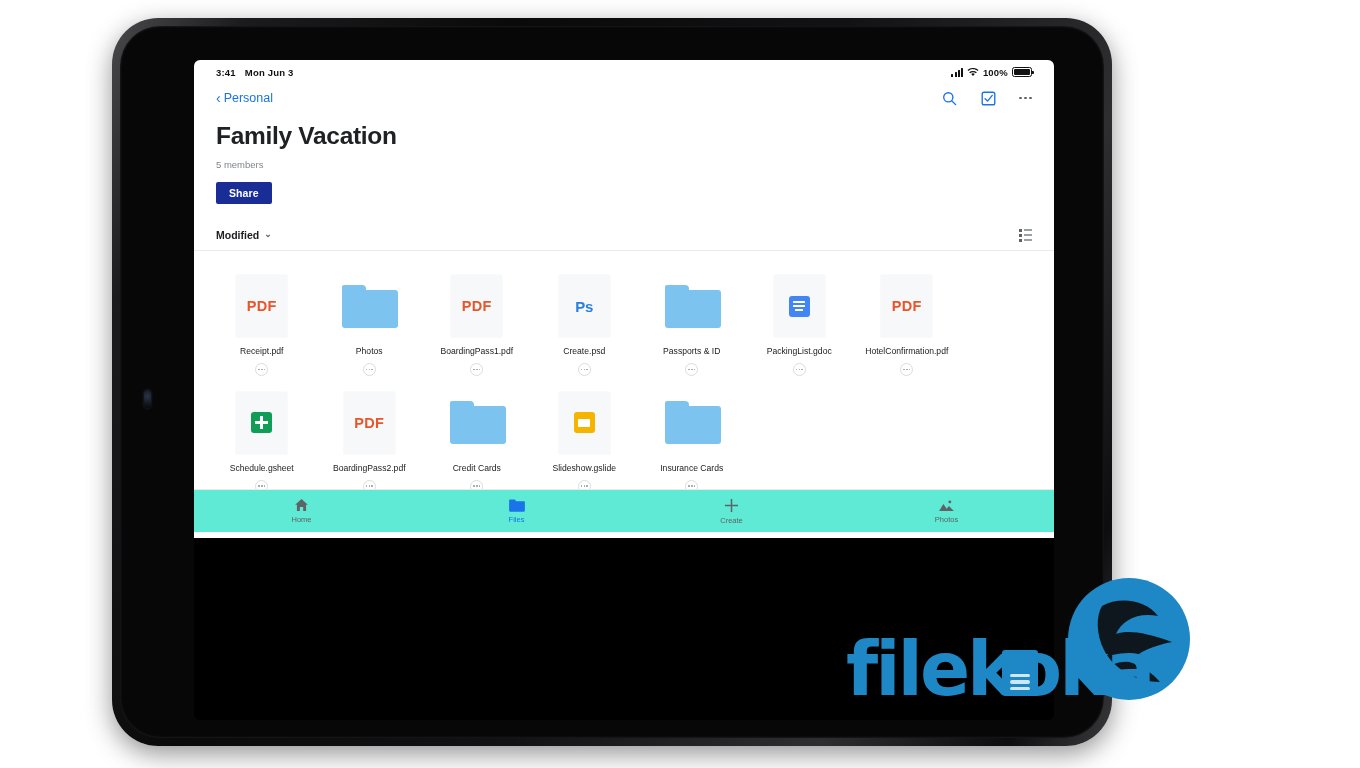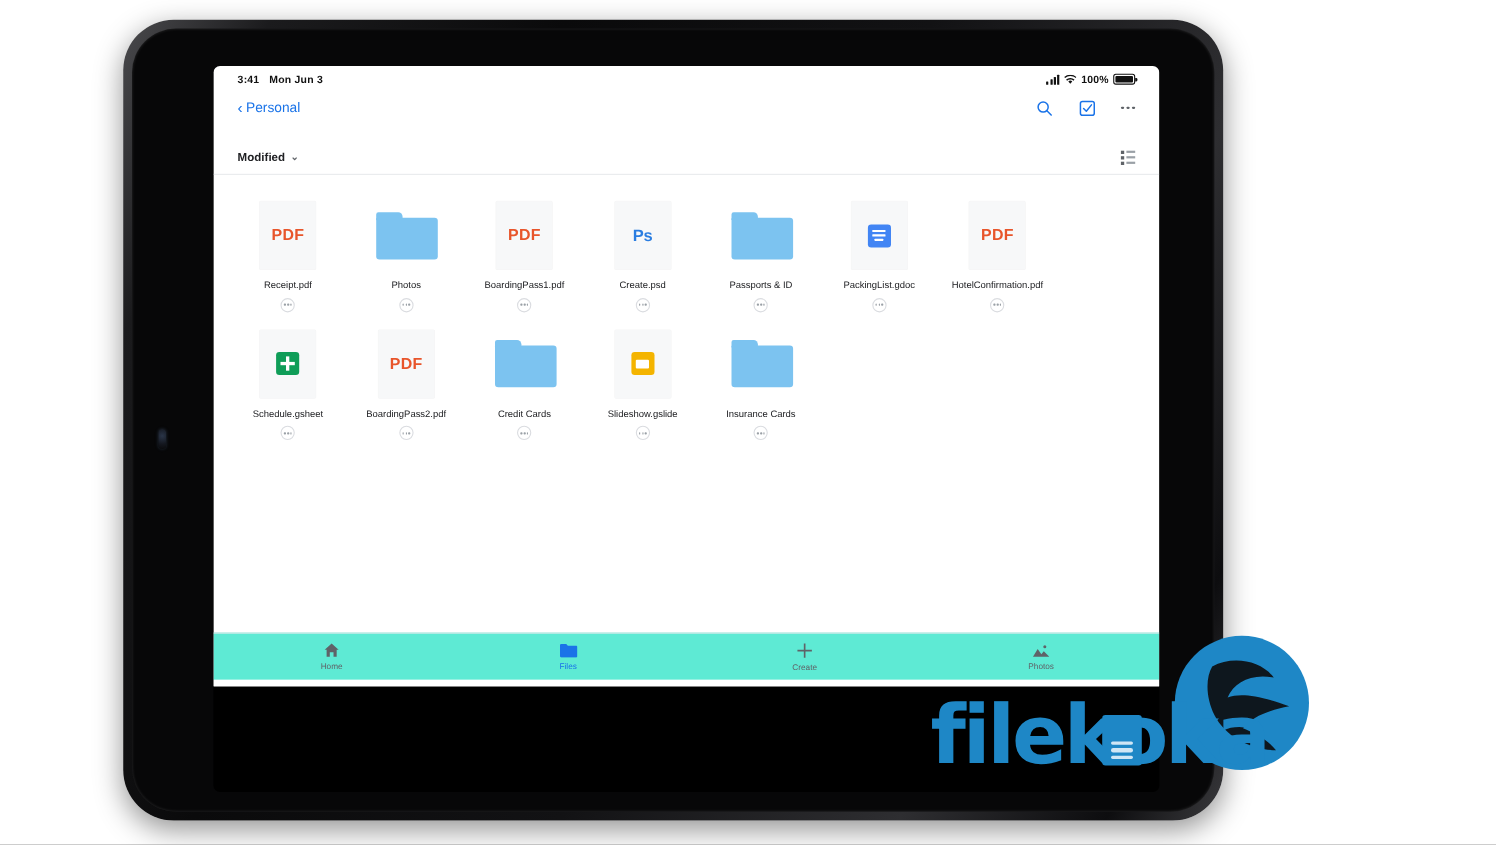--- a/index.html
+++ b/index.html
@@ -30,21 +30,21 @@
     overflow:hidden;
   }
   #front-cam{
     position:absolute;left:24px;top:364px;width:7px;height:18px;border-radius:4px;
     background:radial-gradient(circle at 50% 35%,#2a3548 0%,#14171f 60%,#0a0a0c 100%);
     box-shadow:0 0 3px rgba(90,120,160,.35);
   }
 
   
   #screen{
-    position:absolute;left:0;top:0;width:860px;height:564px;
+    position:absolute;left:0;top:0;width:860px;height:478px;
     background:#ffffff;overflow:hidden;
     display:flex;flex-direction:column;
   }
 
   
   .statusbar{
     height:24px;flex:0 0 24px;display:flex;align-items:center;
     padding:0 22px;font-size:9.5px;font-weight:bold;color:#111;
     letter-spacing:.2px;
   }
@@ -245,20 +245,25 @@
               <polyline points="6,10.2 8.9,13.1 14.4,6.3" fill="none" stroke="#1a73e8" stroke-width="1.6" stroke-linecap="round" stroke-linejoin="round"></polyline>
             </svg>
             <span class="dots3">
                 <i></i>
                 <i></i>
                 <i></i>
               </span>
           </div>
         </div>
 
+        <div class="titleblock">
+          <div class="ftitle">Family Vacation</div>
+          <div class="members">5 members</div>
+          <div class="share-btn">Share</div>
+        </div>
 
         <div class="sortbar">
           <div class="sortlabel">
             <span>Modified</span>
             <span class="cv">⌄</span>
           </div>
           <div class="sort-spacer"></div>
           <div class="listtoggle">
             <span class="ln">
                 <b></b>

